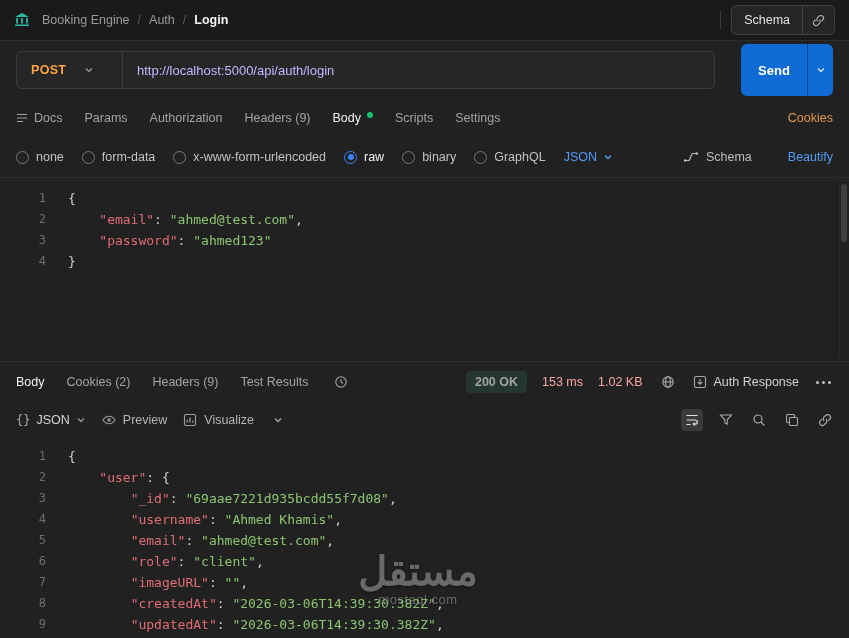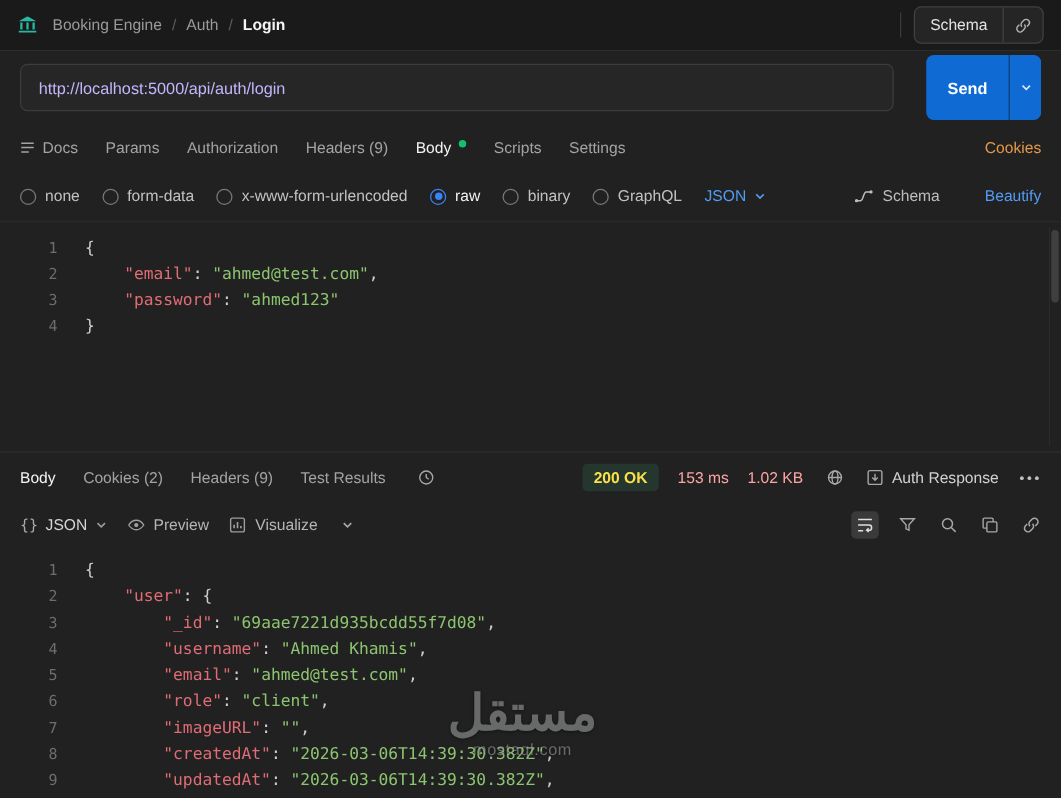--- a/index.html
+++ b/index.html
@@ -160,21 +160,21 @@
     display: flex; align-items: center; justify-content: space-between;
     padding: 0 16px;
   }
   .resp-tabs { display: flex; align-items: center; gap: 22px; }
   .icon-btn {
     background: none; border: none; color: #a8a8a8; cursor: pointer;
     display: inline-flex; align-items: center; justify-content: center; padding: 3px;
   }
   .resp-meta { display: flex; align-items: center; gap: 15px; }
   .status-pill {
-    background: rgba(73,204,144,0.13); color: #fde047;
+    background: rgba(73,204,144,0.13); color: #a3a3a3;
     font-weight: bold; font-size: 12.5px;
     padding: 4px 9px; border-radius: 4px;
   }
   .meta { color: #fca5a5; }
   .save-response { display: flex; align-items: center; gap: 7px; color: #d2d2d2; cursor: pointer; }
   .save-response .icon { color: #a8a8a8; }
   .dots { display: inline-flex; gap: 3px; cursor: pointer; padding: 4px 2px; }
   .dots i { width: 3px; height: 3px; border-radius: 50%; background: #c2c2c2; }
 
   
@@ -231,20 +231,28 @@
               <path d="M6 8a2.8 2.8 0 0 1 0-4l1.6-1.6a2.8 2.8 0 0 1 4 4L10.2 7.8M8 6a2.8 2.8 0 0 1 0 4l-1.6 1.6a2.8 2.8 0 0 1-4-4L3.8 6.2" fill="none" stroke="currentColor" stroke-width="1.2"></path>
             </svg>
         </span>
       </button>
     </div>
   </div>
 </div>
 
 <div class="request-bar">
   <div class="url-container">
+    <button class="method-select">
+      <span class="method-label">POST</span>
+      <span class="icon">
+        <svg width="10" height="10" viewBox="0 0 10 10">
+            <path d="M2 3.5l3 3 3-3" fill="none" stroke="currentColor" stroke-width="1.3"></path>
+          </svg>
+      </span>
+    </button>
     <input class="url-input" type="text" value="http://localhost:5000/api/auth/login" style="">
   </div>
   <div class="send-group">
     <button class="send-btn">Send</button>
     <button class="send-caret">
       <span class="icon">
         <svg width="10" height="10" viewBox="0 0 10 10">
             <path d="M2 3.5l3 3 3-3" fill="none" stroke="currentColor" stroke-width="1.3"></path>
           </svg>
       </span>

